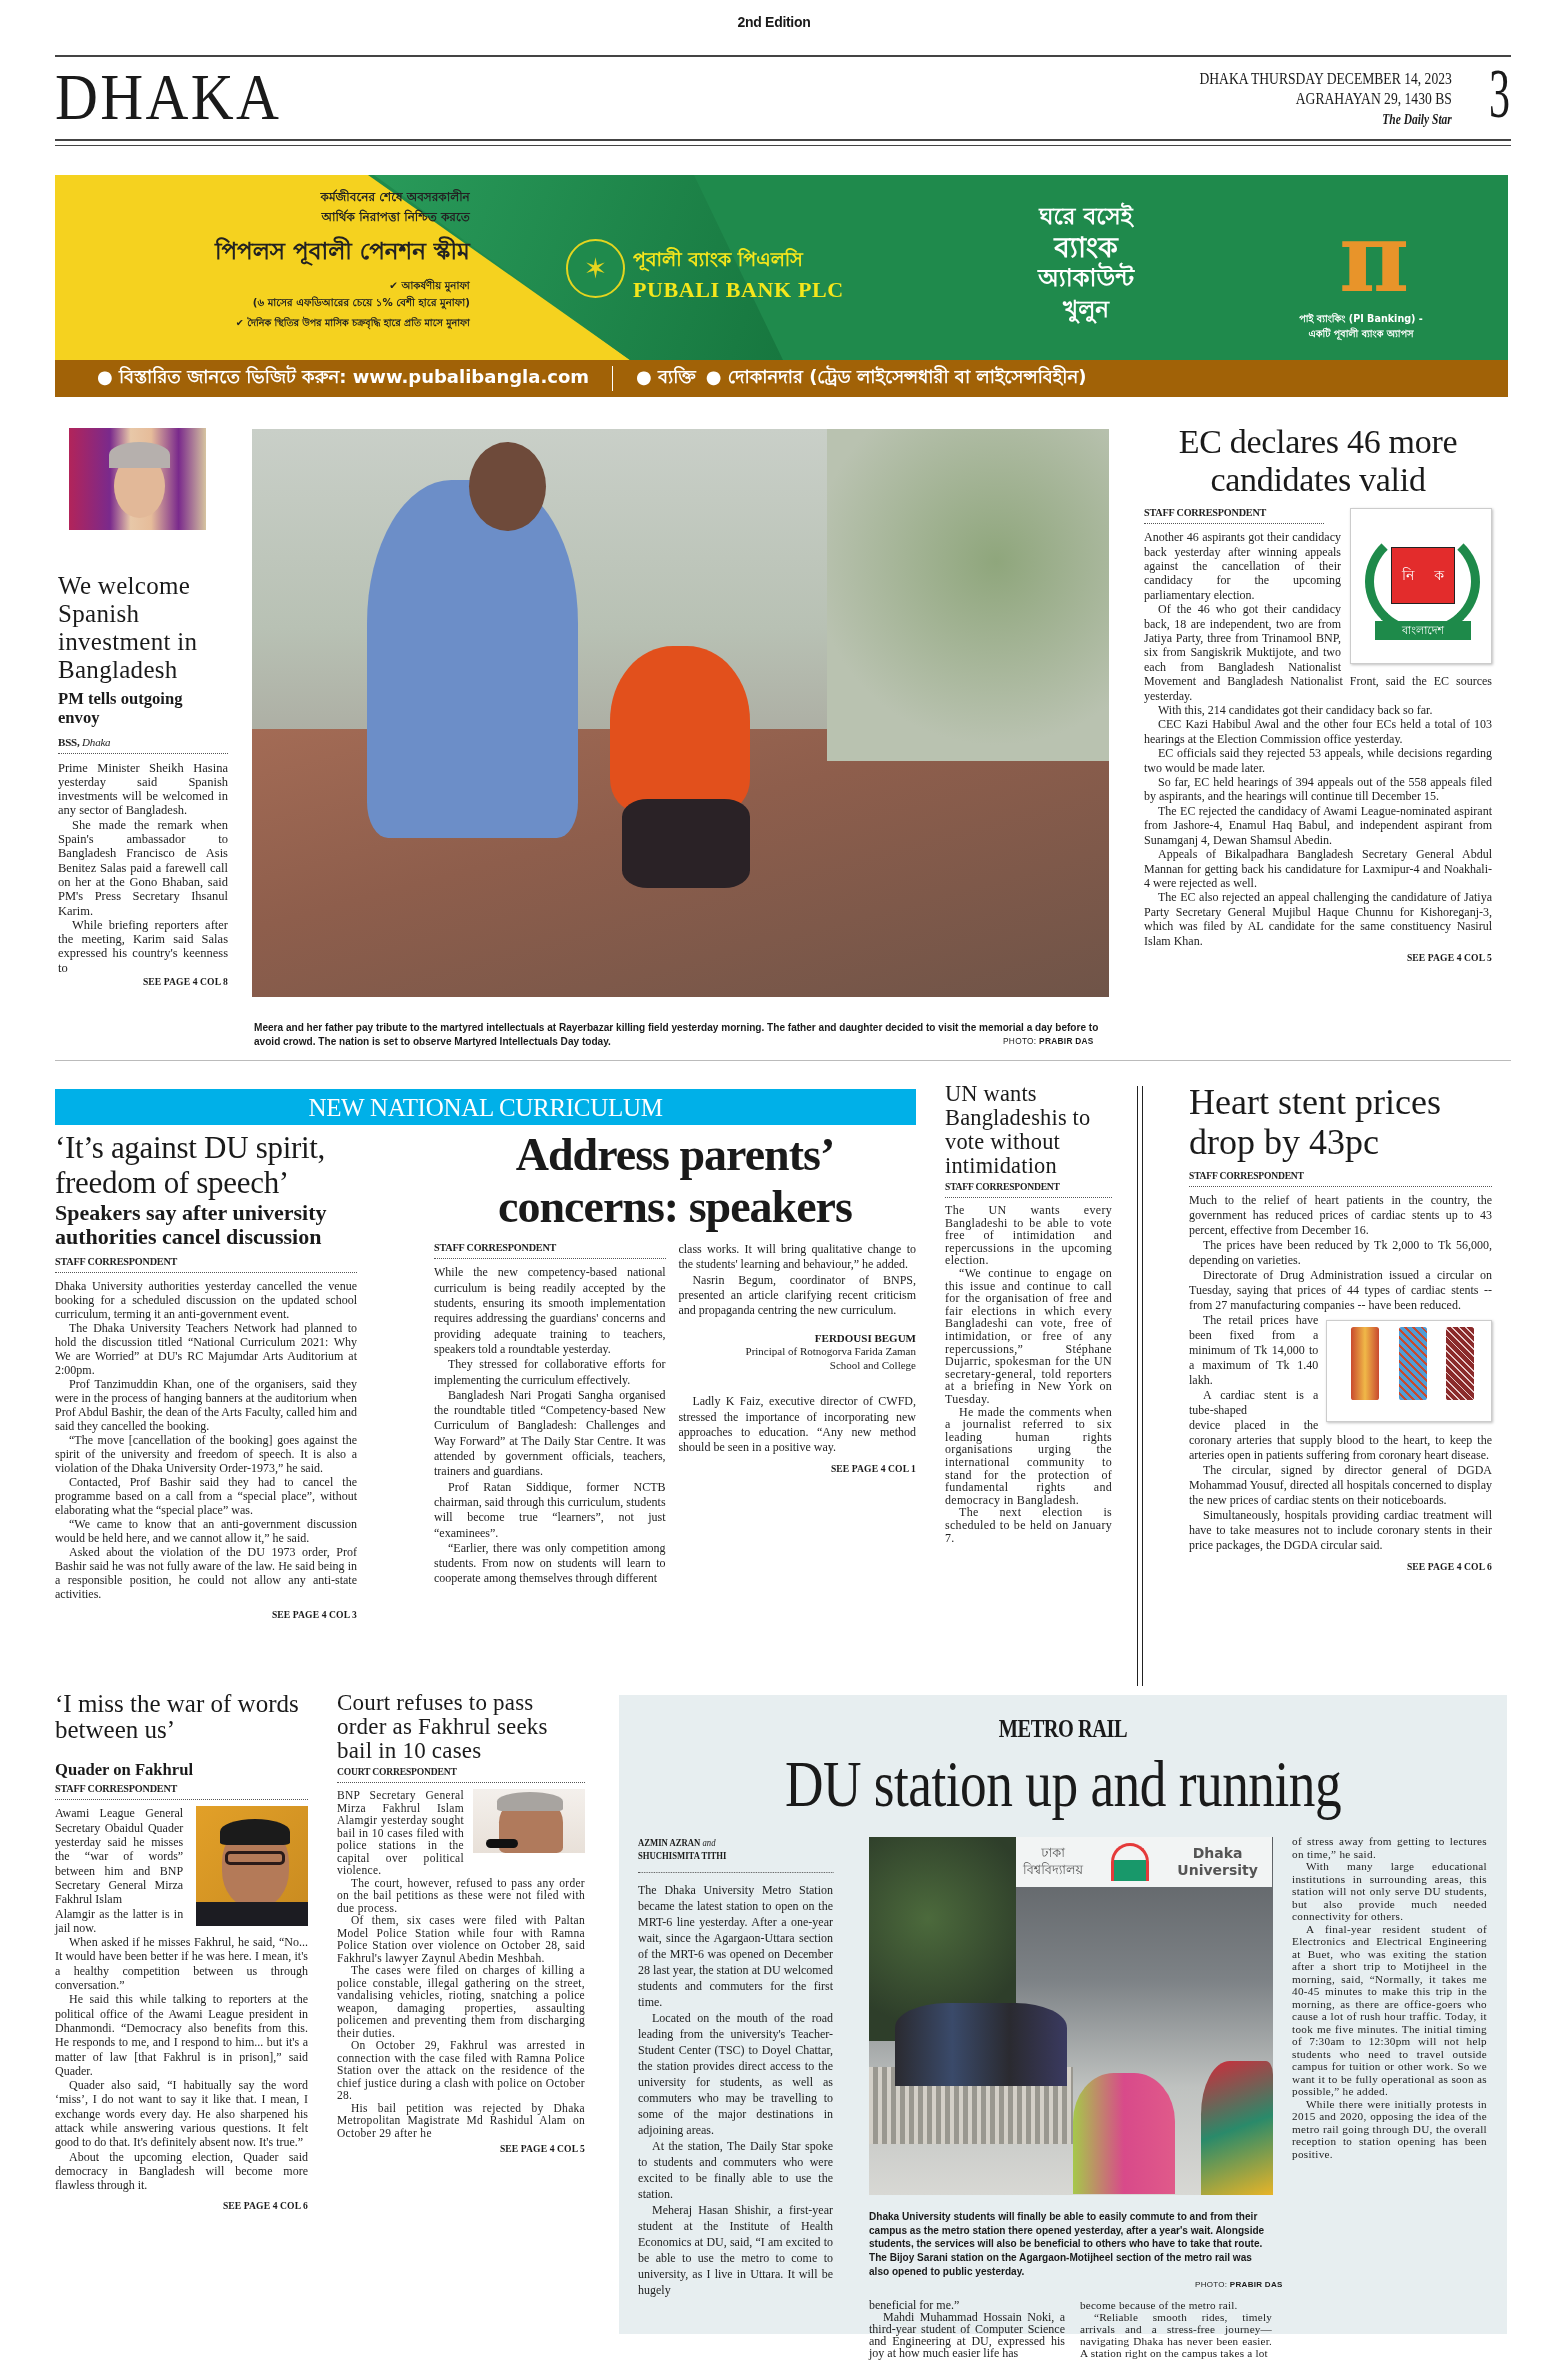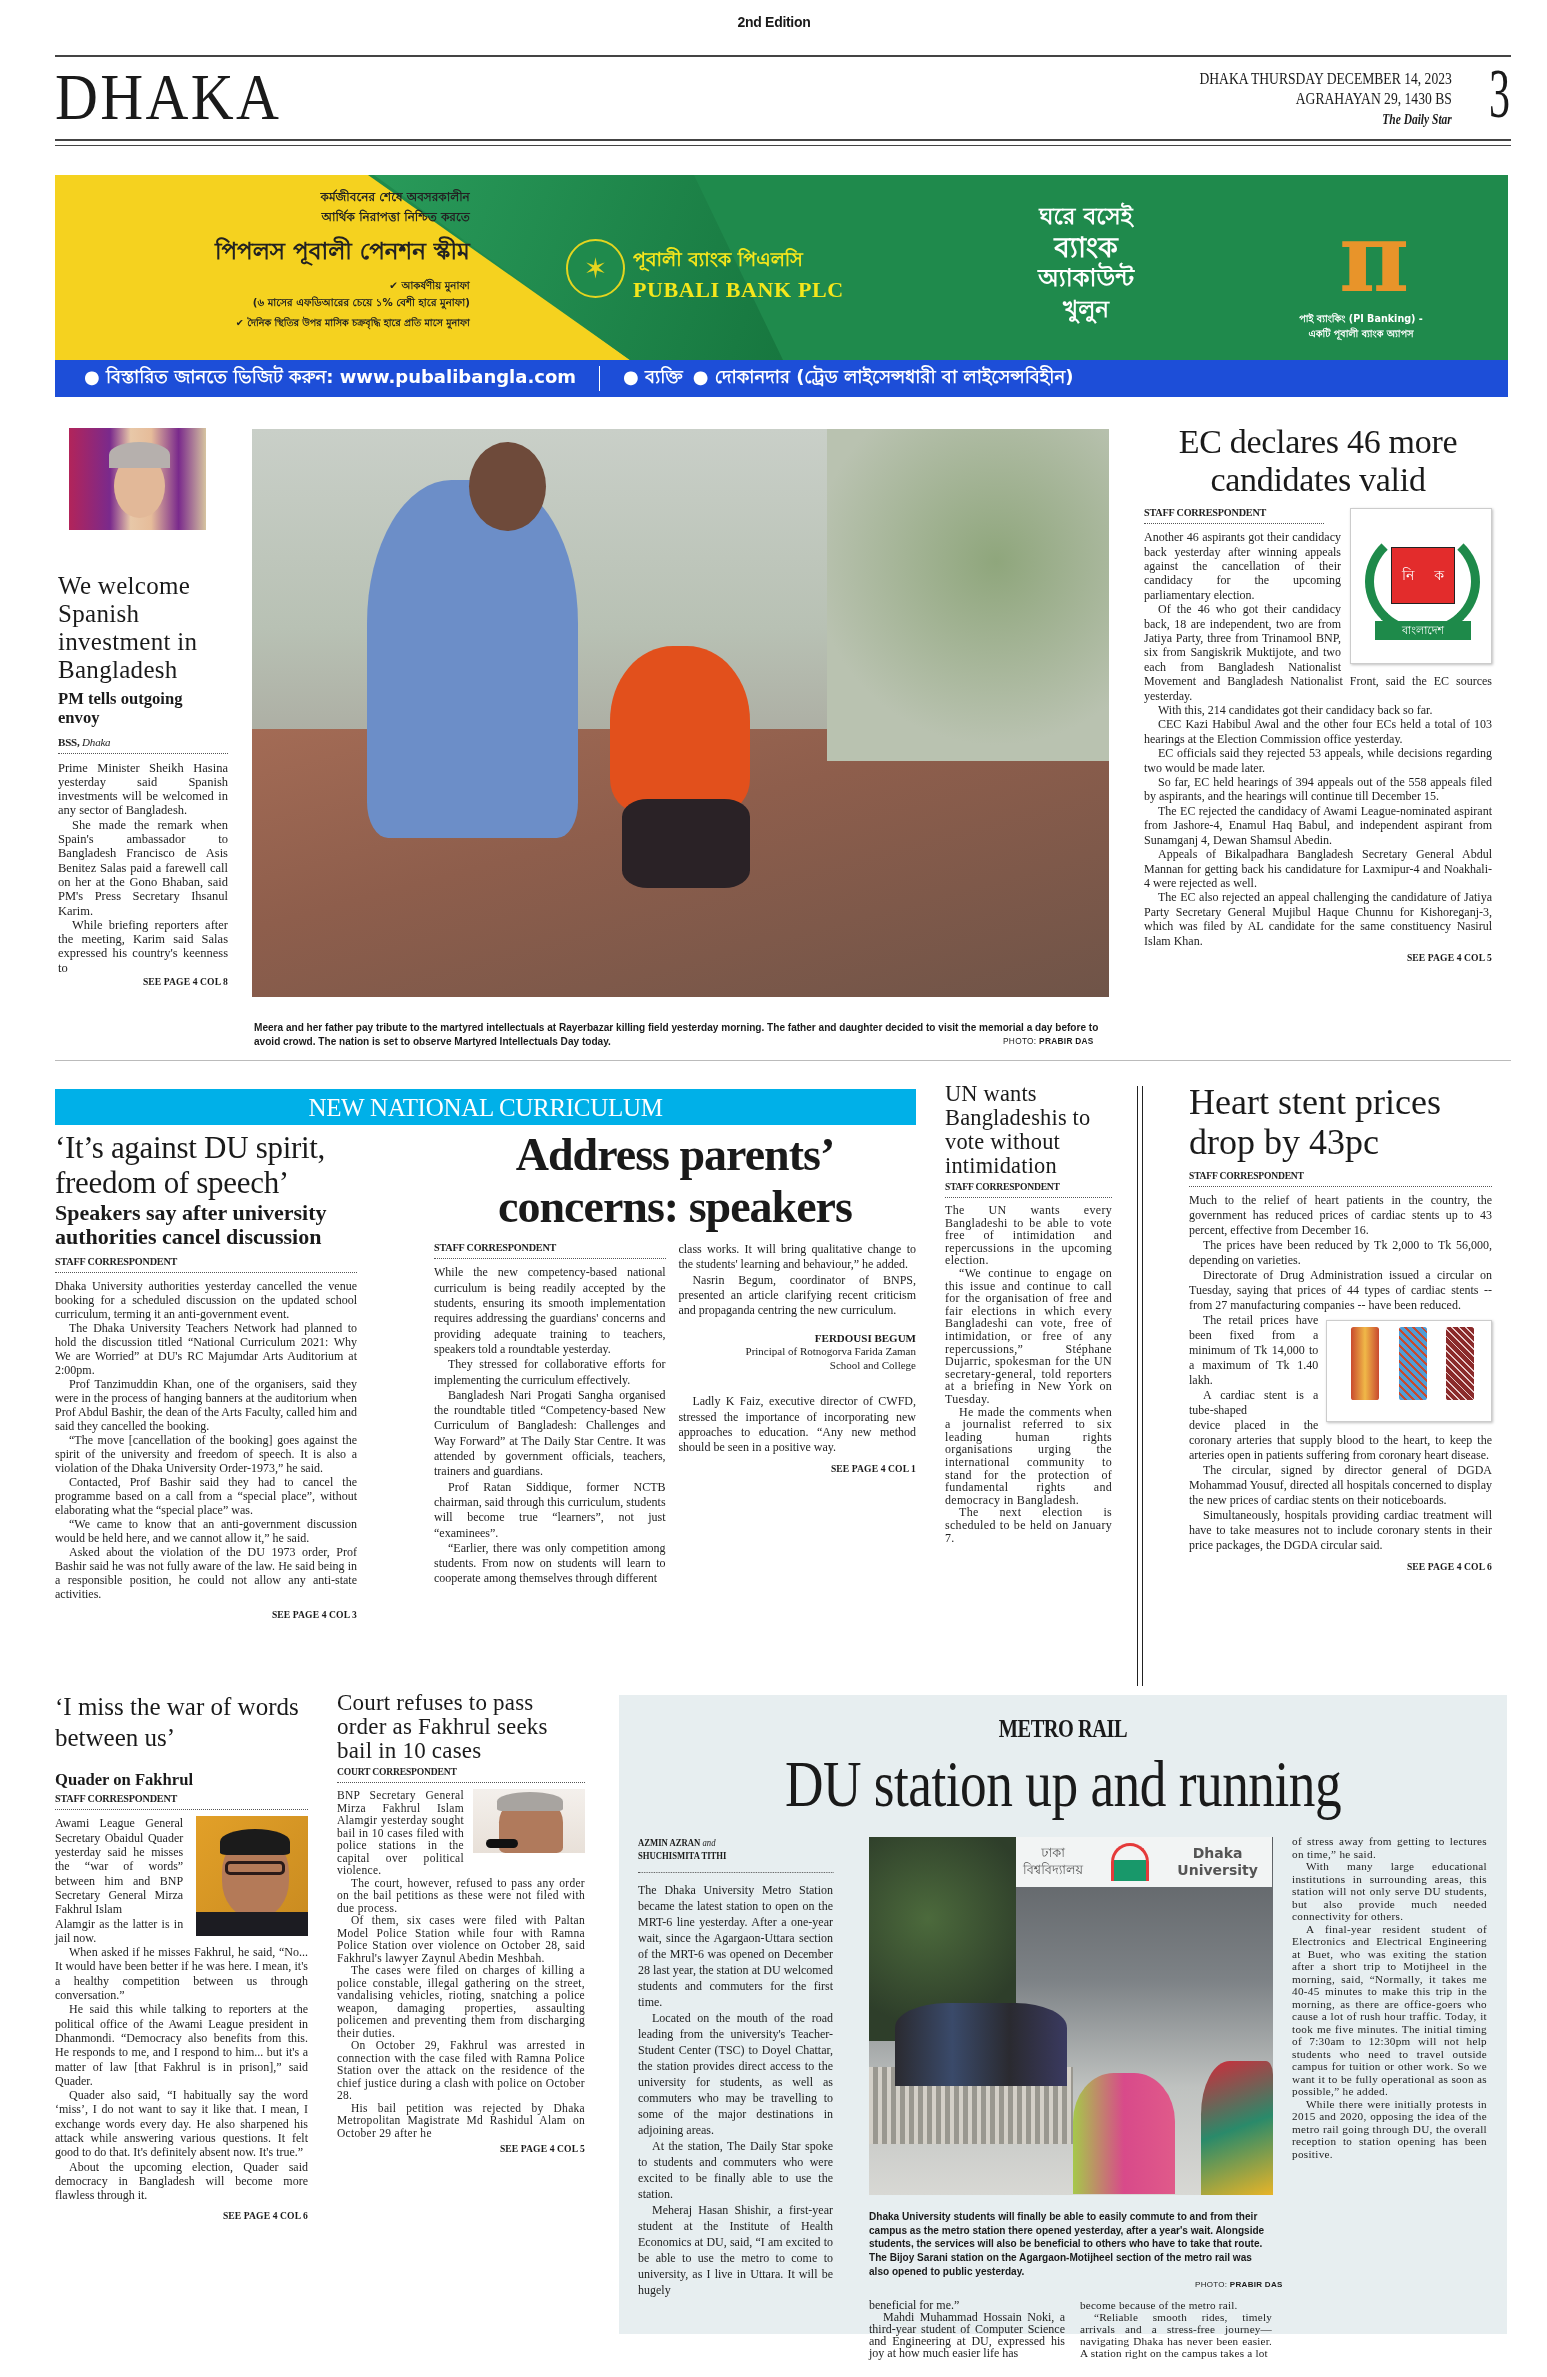--- a/index.html
+++ b/index.html
@@ -52,21 +52,21 @@
     <div style="font-size:23px">ঘরে বসেই</div>
     <div style="font-size:28px">ব্যাংক</div>
     <div style="font-size:24px">অ্যাকাউন্ট</div>
     <div style="font-size:23px">খুলুন</div>
   </div>
   <div class="abs" style="left:1284px;top:35px;font-size:96px;line-height:96px;color:#e8942a;font-family:'DejaVu Serif',serif;font-weight:bold">π</div>
   <div class="abs" style="left:1226px;top:137px;color:#fff;font-family:'DejaVu Sans',sans-serif;font-size:9.6px;font-weight:bold;text-align:center;width:160px">
     <div>পাই ব্যাংকিং (PI Banking) -</div>
     <div>একটি পূবালী ব্যাংক অ্যাপস</div>
   </div>
-  <div class="abs" style="left:0;top:185px;width:1453px;height:37px;background:#1d4ed8;color:#fff;font-family:'DejaVu Sans',sans-serif;font-weight:bold;font-size:18px;display:flex;align-items:center;padding-left:29px;gap:10px">
+  <div class="abs" style="left:0;top:185px;width:1453px;height:37px;background:#a16207;color:#fff;font-family:'DejaVu Sans',sans-serif;font-weight:bold;font-size:18px;display:flex;align-items:center;padding-left:42px;gap:10px">
     <span>● বিস্তারিত জানতে ভিজিট করুন: www.pubalibangla.com</span>
     <span style="width:1.3px;height:25.5px;background:#fff;margin:0 12.8px"></span>
     <span>● ব্যক্তি</span>
     <span>● দোকানদার (ট্রেড লাইসেন্সধারী বা লাইসেন্সবিহীন)</span>
   </div>
 </div>
 
 <div class="photo" style="left:69px;top:428px;width:137px;height:102px;background:linear-gradient(90deg,#b2245a 0%,#7a2a8c 30%,#e8c8a8 45%,#e6bc9a 60%,#7a2a8c 80%,#d6c4a0 100%)">
   <div class="abs" style="left:45px;top:25.5px;width:51px;height:64px;border-radius:50%;background:#e2b898"></div>
   <div class="abs" style="left:40px;top:14px;width:61px;height:25.5px;border-radius:50% 50% 0 0;background:#b6b0ad"></div>
@@ -206,21 +206,21 @@
     <p>The retail prices have been fixed from a minimum of Tk 14,000 to a maximum of Tk 1.40 lakh.</p>
     <p>A cardiac stent is a tube-shaped</p>
     <p class="first">device placed in the coronary arteries that supply blood to the heart, to keep the arteries open in patients suffering from coronary heart disease.</p>
     <p>The circular, signed by director general of DGDA Mohammad Yousuf, directed all hospitals concerned to display the new prices of cardiac stents on their noticeboards.</p>
     <p>Simultaneously, hospitals providing cardiac treatment will have to take measures not to include coronary stents in their price packages, the DGDA circular said.</p>
   </div>
   <div class="seepage">SEE PAGE 4 COL 6</div>
 </div>
 
 <div class="abs" style="left:55px;top:1691px;width:253px">
-  <h2 style="font-weight:normal;font-size:25px;line-height:31px">‘I miss the war of words between us’</h2>
+  <h2 style="font-weight:normal;font-size:25px;line-height:26px">‘I miss the war of words between us’</h2>
   <h3 style="font-weight:bold;font-size:16.6px;line-height:20.4px;margin-top:17px">Quader on Fakhrul</h3>
   <div class="byline" style="margin-top:2.6px;font-size:10.2px">STAFF CORRESPONDENT</div>
   <div class="photo" style="position:relative;float:right;width:112px;height:120px;margin:0 0 2.6px 12.8px;background:linear-gradient(135deg,#e2a028,#c88a20)">
     <div class="abs" style="left:25.5px;top:19px;width:67px;height:83px;border-radius:45%;background:#b47a58"></div>
     <div class="abs" style="left:24px;top:12.8px;width:70px;height:25.5px;border-radius:50% 50% 10% 10%;background:#1b1b1b"></div>
     <div class="abs" style="left:29px;top:45px;width:60px;height:14px;border:3.2px solid #2a1a18;border-radius:5.1px"></div>
     <div class="abs" style="left:0;top:96px;width:112px;height:24px;background:#1c1c22"></div>
   </div>
   <div class="body-text" style="font-size:12px;line-height:14.3px">
     <p class="first">Awami League General Secretary Obaidul Quader yesterday said he misses the “war of words” between him and BNP Secretary General Mirza Fakhrul Islam</p>

